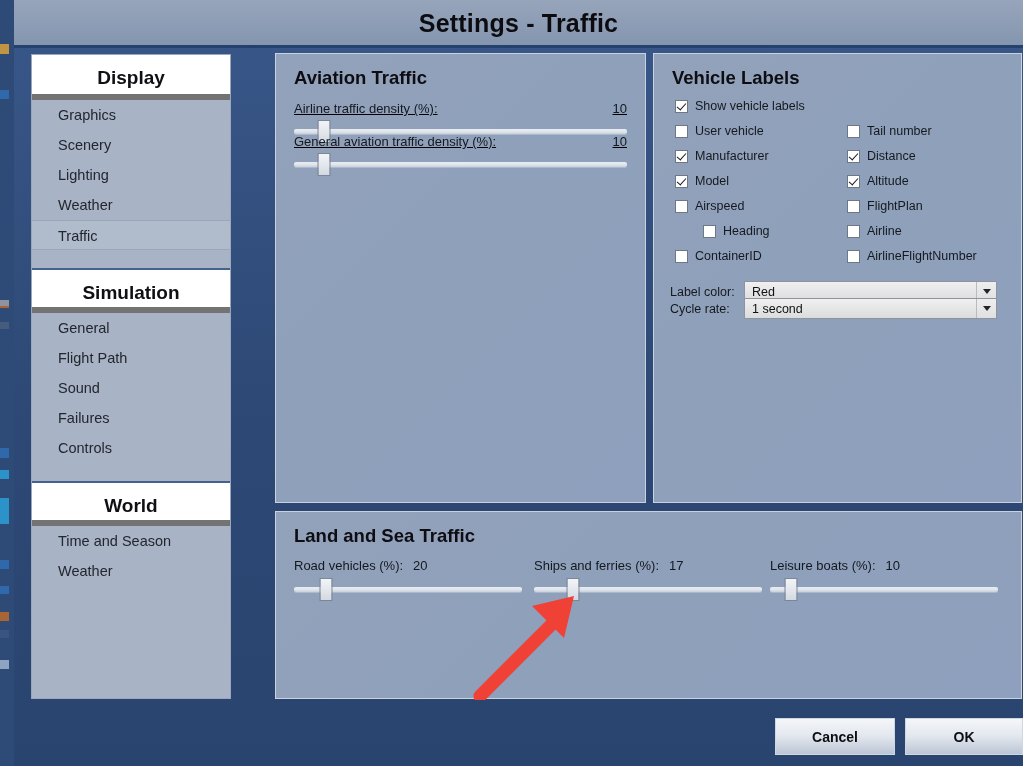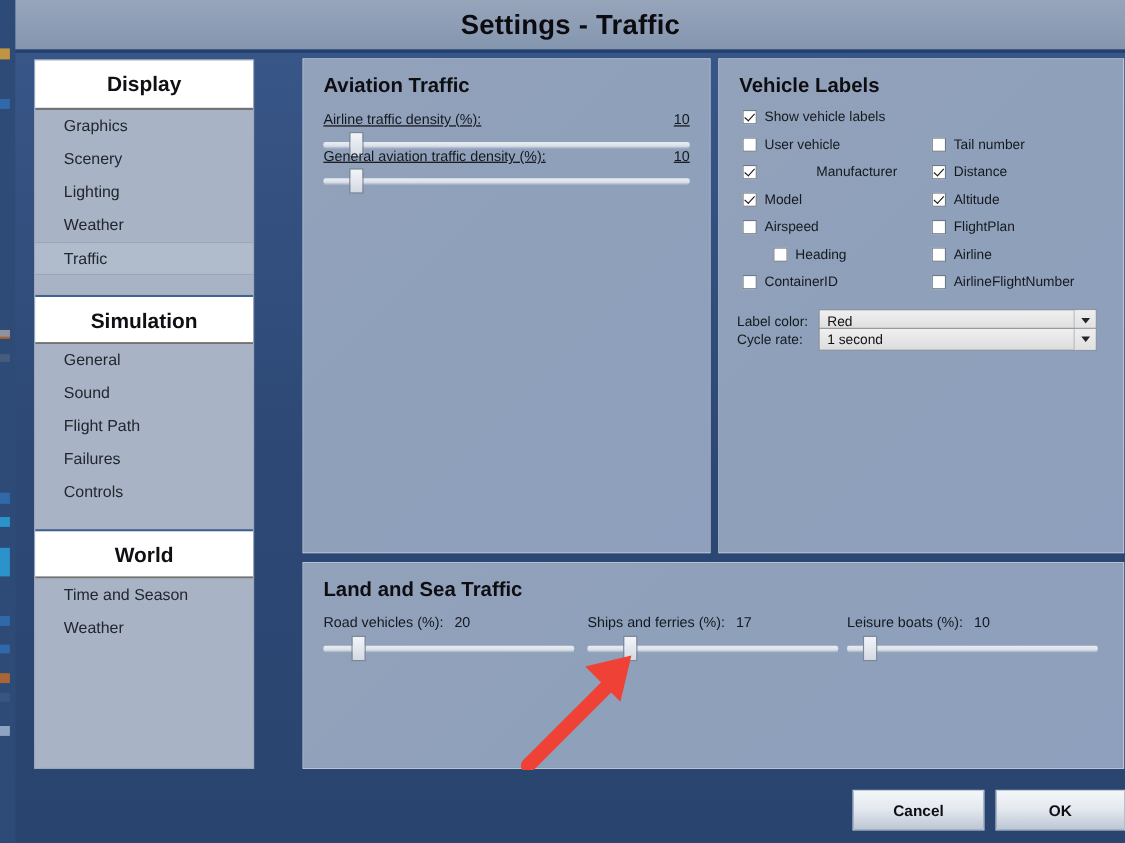--- a/index.html
+++ b/index.html
@@ -36,21 +36,21 @@
 
   
   #sidebar {
     position: absolute; left: 17px; top: 54px; width: 200px; height: 645px;
     background: #a8b4c6;
     border: 1px solid #9aa7bb;
   }
   .side-header {
     background: #ffffff;
     border-top: 2px solid #44628f;
-    border-bottom: 2px solid #737373;
+    border-bottom: 6px solid #737373;
     height: 45px; line-height: 45px;
     text-align: center;
     font-size: 19px; font-weight: bold; color: #101014;
   }
   .side-header.first { border-top: none; }
   .side-group { background: #a8b4c6; }
   .side-item {
     height: 30px; line-height: 30px;
     padding-left: 26px;
     font-size: 14.5px; color: #22262e;
@@ -187,22 +187,22 @@
         <div class="side-item">Graphics</div>
         <div class="side-item">Scenery</div>
         <div class="side-item">Lighting</div>
         <div class="side-item">Weather</div>
         <div class="side-item selected">Traffic</div>
         <div class="side-spacer"></div>
       </div>
       <div class="side-header">Simulation</div>
       <div class="side-group">
         <div class="side-item">General</div>
+        <div class="side-item">Flight Path</div>
         <div class="side-item">Sound</div>
-        <div class="side-item">Flight Path</div>
         <div class="side-item">Failures</div>
         <div class="side-item">Controls</div>
         <div class="side-spacer"></div>
       </div>
       <div class="side-header">World</div>
       <div class="side-group">
         <div class="side-item">Time and Season</div>
         <div class="side-item">Weather</div>
         <div class="side-tail"></div>
       </div>
@@ -236,21 +236,21 @@
     <div class="panel-title">Vehicle Labels</div>
     <div class="cb-grid" id="labels-checkboxes" style="height:190px">
         <div class="cb" style="left: 0px; top: 0px;">
           <span class="box checked"></span>
           <span>Show vehicle labels</span>
         </div>
         <div class="cb" style="left: 0px; top: 25px;">
           <span class="box"></span>
           <span>User vehicle</span>
         </div>
-        <div class="cb" style="left: 0px; top: 50px; gap: 47px;">
+        <div class="cb" style="left: 0px; top: 50px;">
           <span class="box checked"></span>
           <span>Manufacturer</span>
         </div>
         <div class="cb" style="left: 0px; top: 75px;">
           <span class="box checked"></span>
           <span>Model</span>
         </div>
         <div class="cb" style="left: 0px; top: 100px;">
           <span class="box"></span>
           <span>Airspeed</span>

